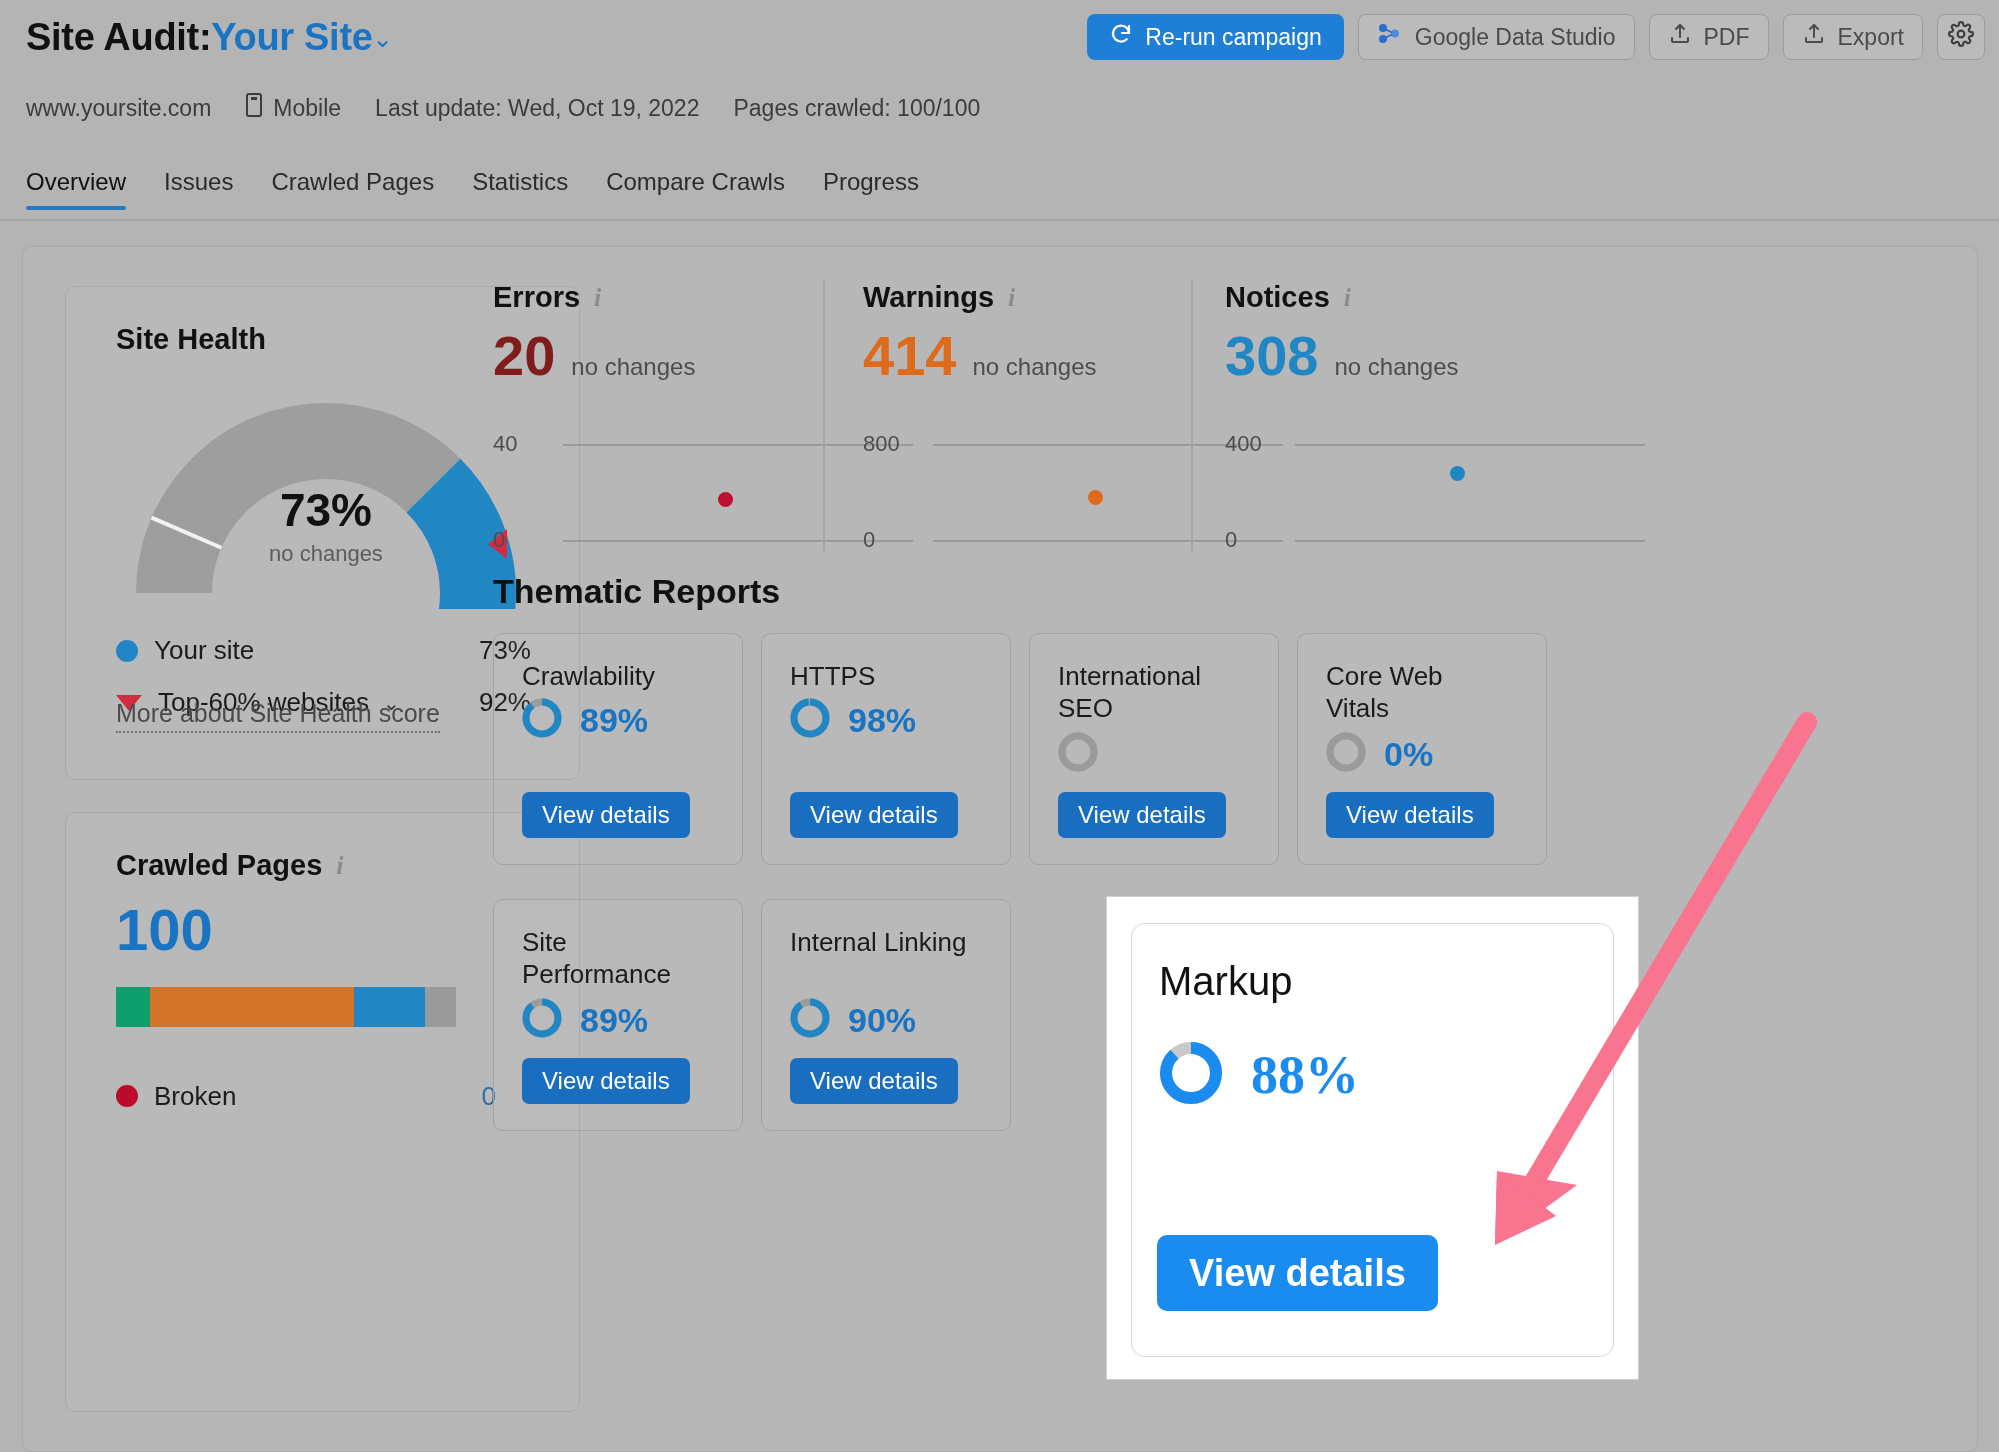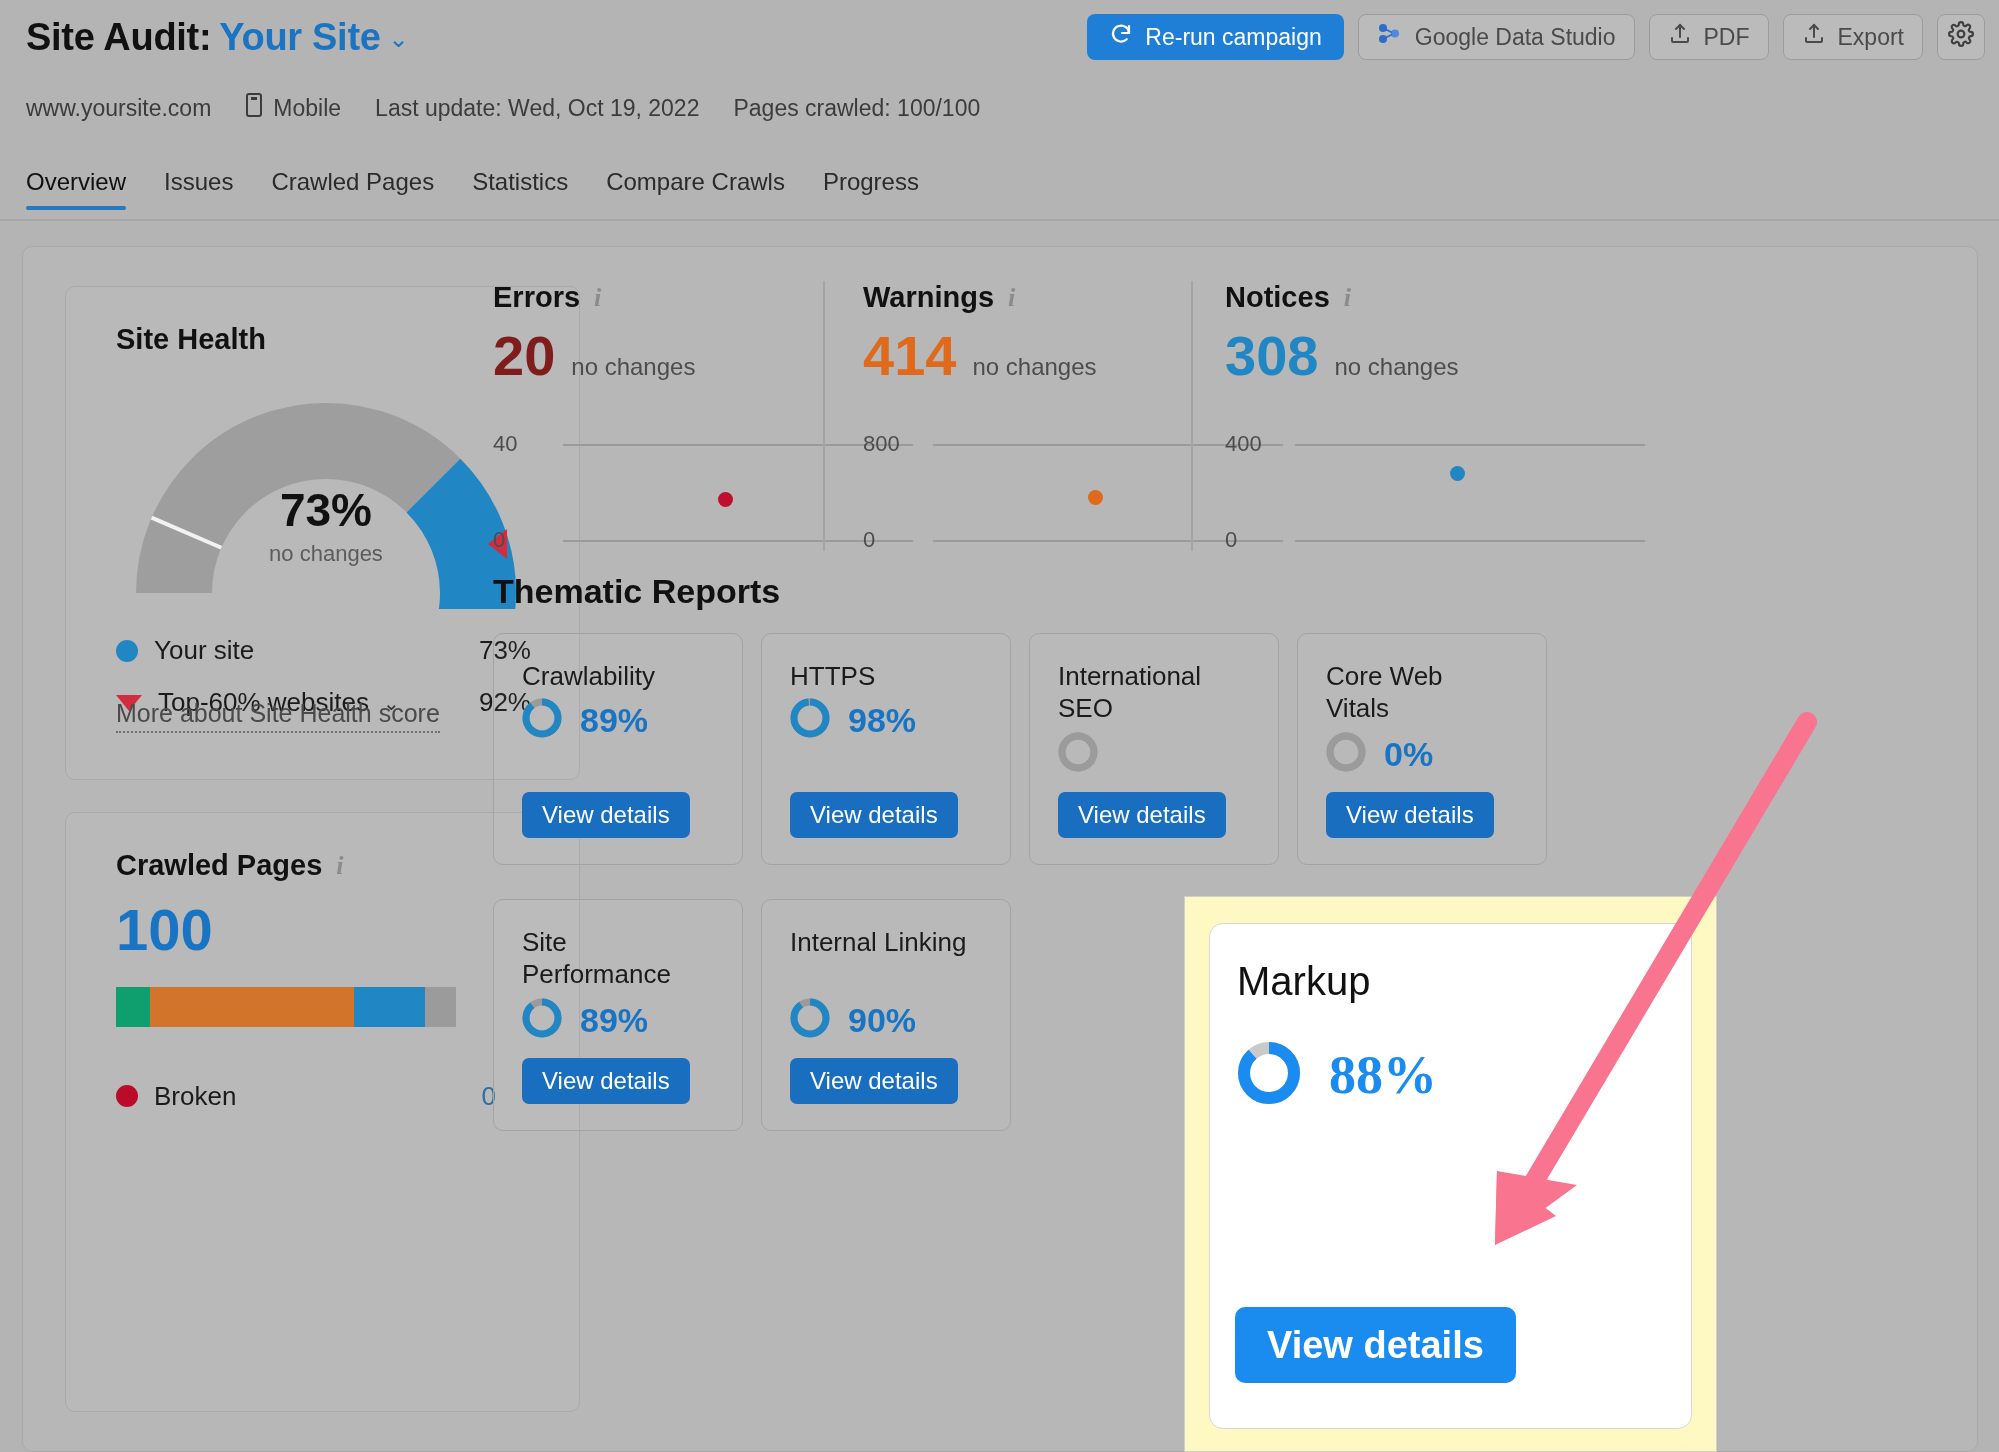--- a/index.html
+++ b/index.html
@@ -6,21 +6,21 @@
   html, body {
     width: 1999px; height: 1452px;
     background: #b4b4b4;
     font-family: "Liberation Sans", sans-serif;
     overflow: hidden;
   }
   .page { position: relative; width: 1999px; height: 1452px; }
 
   
   .header { position: absolute; left: 0; top: 0; width: 1999px; height: 200px; }
-  .title-row { position: absolute; left: 26px; top: 16px; display: flex; align-items: baseline; gap: 8px; }
+  .title-row { position: absolute; left: 26px; top: 16px; display: flex; align-items: baseline; gap: 0; }
   .title-main { font-size: 38px; font-weight: bold; color: #111; letter-spacing: -0.3px; }
   .title-site { font-size: 38px; font-weight: bold; color: #1a74c4; letter-spacing: -0.3px; }
   .title-caret { color: #1a74c4; font-size: 24px; position: relative; top: -3px; }
 
   .hdr-actions { position: absolute; right: 14px; top: 14px; display: flex; align-items: center; gap: 14px; }
   .btn-primary {
     background: #1f7fd6; color: #fff; border: none; border-radius: 8px;
     height: 46px; padding: 0 22px; font-size: 23px; display: flex; align-items: center; gap: 12px;
     font-family: "Liberation Sans", sans-serif; cursor: pointer;
   }
@@ -98,22 +98,22 @@
   .tr-card { position: absolute; width: 250px; height: 232px; border: 1.5px solid #a3a3a3; border-radius: 10px;
              background: rgba(255,255,255,0.035); }
   .tr-name { position: absolute; left: 28px; top: 26px; width: 180px; font-size: 26px; color: #1b1b1b; line-height: 1.24; }
   .tr-score { position: absolute; left: 26px; display: flex; align-items: center; gap: 16px; }
   .tr-pct { font-size: 34px; font-weight: bold; color: #1a74c4; }
   .tr-btn { position: absolute; left: 28px; bottom: 26px; background: #1a6ec0; color: #fff; border: none;
             border-radius: 7px; height: 46px; padding: 0 20px; font-size: 24px; cursor: pointer;
             font-family: "Liberation Sans", sans-serif; }
 
   
-  .callout { position: absolute; left: 1184px; top: 896px; width: 533px; height: 556px;
-             background: #fef9c3; border: 1px solid #cfcfcf; z-index: 40; }
+  .callout { position: absolute; left: 1106px; top: 896px; width: 533px; height: 484px;
+             background: #ffffff; border: 1px solid #cfcfcf; z-index: 40; }
   .callout-inner { position: absolute; left: 24px; top: 26px; right: 24px; bottom: 22px;
                    border: 1.5px solid #d7d7d7; border-radius: 14px; background: #fff; }
   .callout-title { position: absolute; left: 52px; top: 62px; font-size: 40px; color: #111; }
   .callout-score { position: absolute; left: 48px; top: 140px; display: flex; align-items: center; gap: 24px; font-family: Liberation Serif, serif; }
   .callout-pct { font-size: 54px; font-weight: bold; color: #1a8cf0; }
   .callout-btn { position: absolute; left: 50px; bottom: 68px; background: #1a8cf0; color: #fff; border: none;
                  border-radius: 10px; height: 76px; padding: 0 32px; font-size: 38px; font-weight: bold;
                  cursor: pointer; font-family: "Liberation Sans", sans-serif; }
 
   .arrow-layer { position: absolute; left: 0; top: 0; width: 1999px; height: 1452px; pointer-events: none; z-index: 60; }

